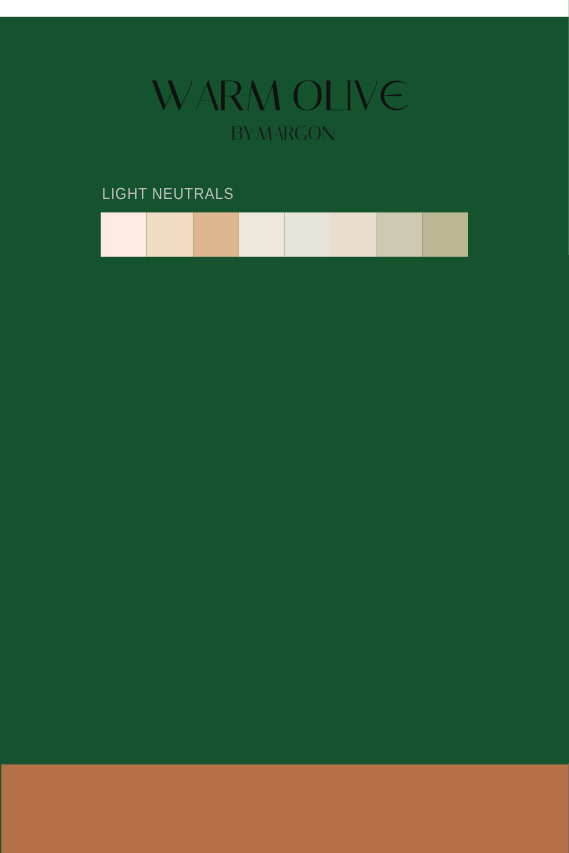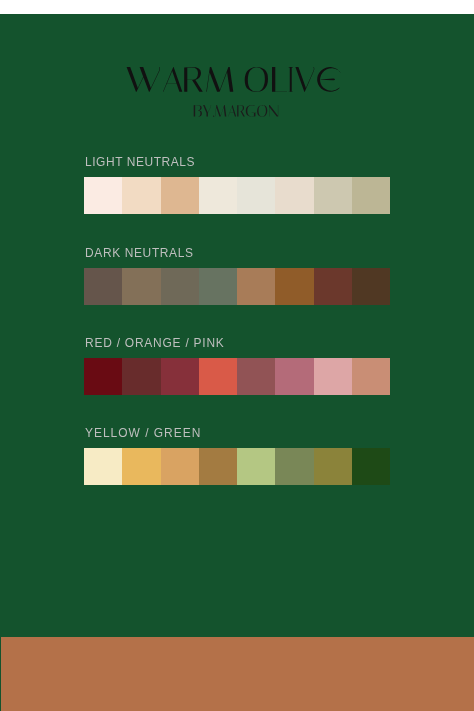--- a/index.html
+++ b/index.html
@@ -37,56 +37,17 @@
           <div class="swatch" style="background: rgb(251, 235, 227);"></div>
           <div class="swatch" style="background: rgb(242, 219, 195);"></div>
           <div class="swatch" style="background: rgb(222, 183, 145);"></div>
           <div class="swatch" style="background: rgb(238, 232, 219);"></div>
           <div class="swatch" style="background: rgb(230, 228, 217);"></div>
           <div class="swatch" style="background: rgb(232, 220, 205);"></div>
           <div class="swatch" style="background: rgb(205, 200, 176);"></div>
           <div class="swatch" style="background: rgb(188, 182, 149);"></div>
         </div>
       </div>
-      <div class="group" style="top: 254px;">
-        <div class="group-label" style="color: rgb(191, 191, 191); letter-spacing: 0.7px; transform: scaleX(0.9);">DARK NEUTRALS</div>
-        <div class="swatches">
-          <div class="swatch" style="background: rgb(101, 85, 75);"></div>
-          <div class="swatch" style="background: rgb(131, 112, 88);"></div>
-          <div class="swatch" style="background: rgb(111, 105, 88);"></div>
-          <div class="swatch" style="background: rgb(103, 115, 97);"></div>
-          <div class="swatch" style="background: rgb(168, 124, 88);"></div>
-          <div class="swatch" style="background: rgb(144, 92, 41);"></div>
-          <div class="swatch" style="background: rgb(107, 56, 44);"></div>
-          <div class="swatch" style="background: rgb(80, 56, 35);"></div>
-        </div>
-      </div>
-      <div class="group" style="top: 344px;">
-        <div class="group-label" style="color: rgb(191, 191, 191); letter-spacing: 0.85px; transform: scaleX(0.9);">RED / ORANGE / PINK</div>
-        <div class="swatches">
-          <div class="swatch" style="background: rgb(105, 11, 19);"></div>
-          <div class="swatch" style="background: rgb(104, 44, 44);"></div>
-          <div class="swatch" style="background: rgb(134, 48, 58);"></div>
-          <div class="swatch" style="background: rgb(217, 90, 72);"></div>
-          <div class="swatch" style="background: rgb(145, 83, 85);"></div>
-          <div class="swatch" style="background: rgb(180, 107, 121);"></div>
-          <div class="swatch" style="background: rgb(221, 166, 166);"></div>
-          <div class="swatch" style="background: rgb(201, 142, 117);"></div>
-        </div>
-      </div>
-      <div class="group" style="top: 434px;">
-        <div class="group-label" style="color: rgb(191, 191, 191); letter-spacing: 1.1px; transform: scaleX(0.9);">YELLOW / GREEN</div>
-        <div class="swatches">
-          <div class="swatch" style="background: rgb(247, 235, 197);"></div>
-          <div class="swatch" style="background: rgb(233, 184, 93);"></div>
-          <div class="swatch" style="background: rgb(217, 163, 98);"></div>
-          <div class="swatch" style="background: rgb(163, 123, 65);"></div>
-          <div class="swatch" style="background: rgb(180, 199, 131);"></div>
-          <div class="swatch" style="background: rgb(121, 135, 87);"></div>
-          <div class="swatch" style="background: rgb(139, 131, 58);"></div>
-          <div class="swatch" style="background: rgb(30, 74, 22);"></div>
-        </div>
-      </div>
     </div>
 
   <div class="footer-band" id="fband" style="background: rgb(180, 113, 73);"></div>
 
 </div>
 
 </body></html>

